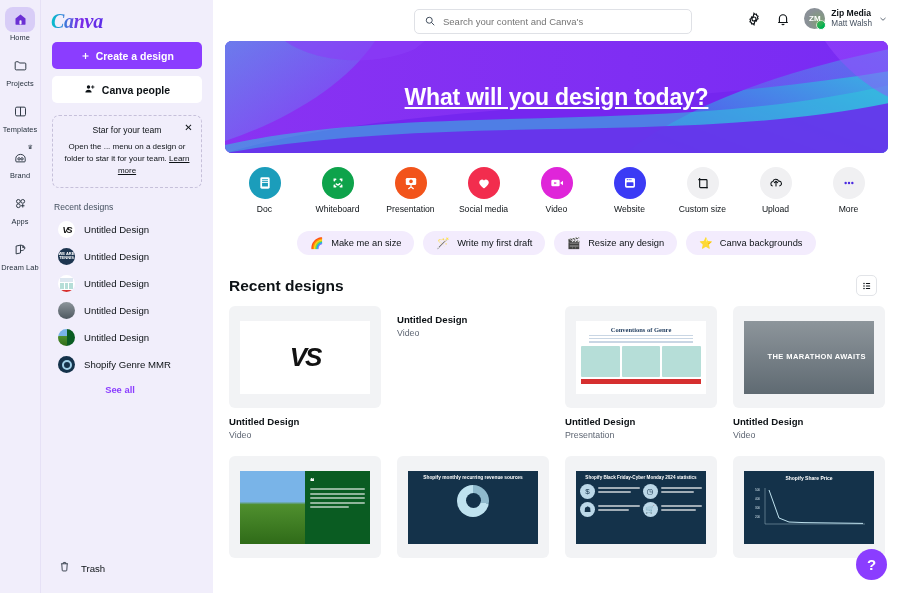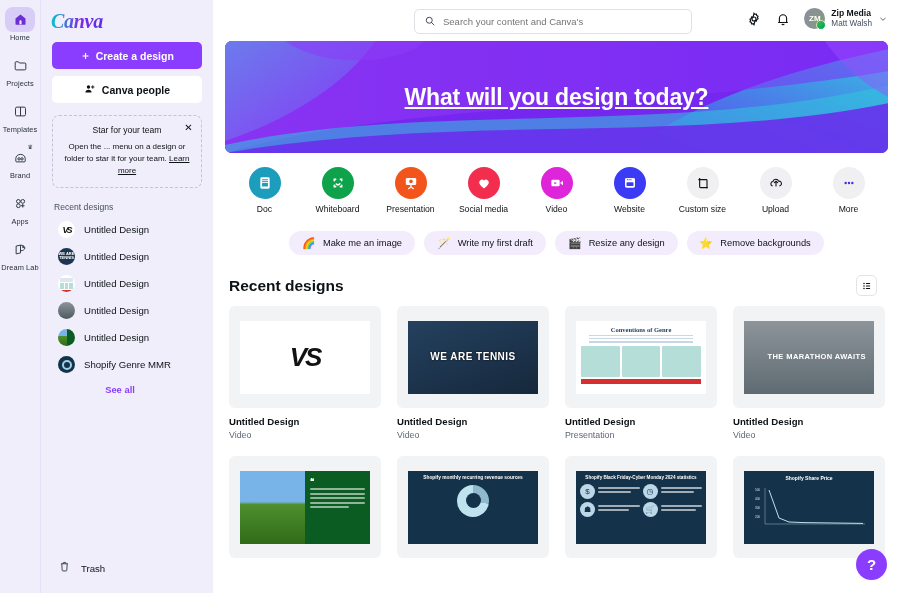--- a/index.html
+++ b/index.html
@@ -543,33 +543,33 @@
               <circle cx="17" cy="12" r="1.8"></circle>
             </svg>
         </div>
         <span class="cat-label">More</span>
       </div>
     </div>
 
     <div class="pills">
       <div class="pill">
         <span class="pill-ico">🌈</span>
-        <span>Make me an image</span>
+        <span>Make me an size</span>
       </div>
       <div class="pill">
         <span class="pill-ico">🪄</span>
         <span>Write my first draft</span>
       </div>
       <div class="pill">
         <span class="pill-ico">🎬</span>
         <span>Resize any design</span>
       </div>
       <div class="pill">
         <span class="pill-ico">⭐</span>
-        <span>Remove backgrounds</span>
+        <span>Canva backgrounds</span>
       </div>
     </div>
 
     <div class="sec-head">
       <div class="sec-title">Recent designs</div>
       <div class="view-toggle">
         <svg width="12" height="12" viewBox="0 0 24 24" fill="#0d1216">
             <circle cx="6" cy="7" r="1.5"></circle>
             <circle cx="6" cy="12" r="1.5"></circle>
             <circle cx="6" cy="17" r="1.5"></circle>
@@ -584,25 +584,20 @@
 
       <div class="card">
         <div class="card-thumb">
           <div class="inner t-vs">VS</div>
         </div>
         <div class="card-name">Untitled Design</div>
         <div class="card-type">Video</div>
       </div>
 
       <div class="card">
-        <div class="card-thumb">
-          <div class="inner t-tennis">
-            <span>WE ARE TENNIS</span>
-          </div>
-        </div>
         <div class="card-name">Untitled Design</div>
         <div class="card-type">Video</div>
       </div>
 
       <div class="card">
         <div class="card-thumb">
           <div class="inner t-genre">
             <div class="gh">Conventions of Genre</div>
             <div class="gl"></div>
               <div class="gl"></div>

